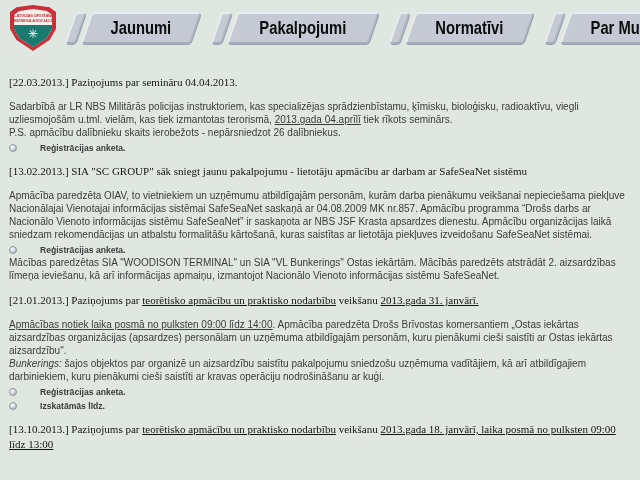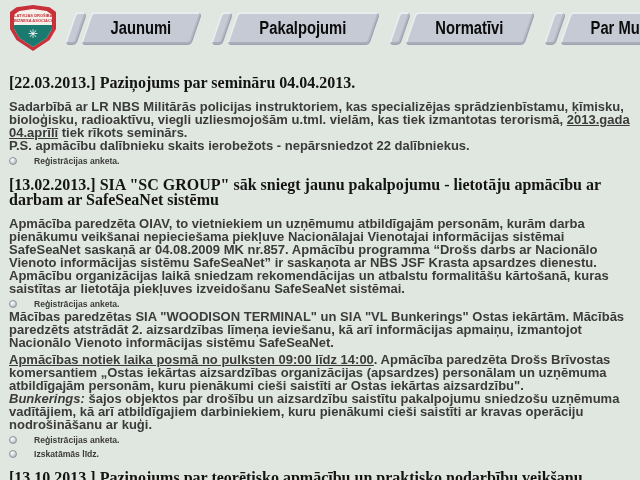--- a/index.html
+++ b/index.html
@@ -65,32 +65,32 @@
   .nav-btn .label {
     transform: skewX(19deg) scaleX(0.82);
     font-size: 18px; font-weight: bold; color: #0c0c0c;
     letter-spacing: 0px; white-space: nowrap;
   }
 
   
   .content { padding: 8px 9px 0 9px; }
   .news-title {
     font-family: "Liberation Serif", serif;
-    font-size: 16px; line-height: 15px; font-weight: bold; color: #141414;
+    font-size: 11px; line-height: 15px; font-weight: normal; color: #141414;
     margin: 11px 0 10px 0;
   }
   .news-title .u { text-decoration: underline; }
   .news-body {
-    font-size: 13px; line-height: 13px; font-weight: bold; color: #3b3b3b;
+    font-size: 10px; line-height: 13px; font-weight: normal; color: #3b3b3b;
     margin: 0 0 4px 0;
   }
   .news-body .u { text-decoration: underline; }
   .news-body .it { font-style: italic; }
   .bullet-row {
-    display: flex; align-items: center; gap: 17px;
+    display: flex; align-items: center; gap: 23px;
     margin: 4px 0 1px 0;
     cursor: pointer;
   }
   .bullet-icon {
     width: 8px; height: 8px; border-radius: 50%;
     background: radial-gradient(circle at 35% 30%, #ffffff, #cdd1d6 55%, #99a0a8);
     border: 1px solid #8d949d;
     flex: 0 0 auto;
   }
   .bullet-label { font-size: 8.6px; font-weight: bold; color: #3b3b3b; }
@@ -139,43 +139,44 @@
     </div>
   </div>
 
 </div>
 
 <div class="content">
 
   <div>
     <div class="news-title">[22.03.2013.] Paziņojums par semināru 04.04.2013.</div>
     <p class="news-body"><span>Sadarbībā ar LR NBS Militārās policijas instruktoriem, kas specializējas sprādzienbīstamu, ķīmisku, bioloģisku, radioaktīvu, viegli uzliesmojošām u.tml. vielām, kas tiek izmantotas terorismā, </span><span class="u">2013.gada 04.aprīlī</span><span> tiek rīkots seminārs.</span><br>
-    <span>P.S. apmācību dalībnieku skaits ierobežots - nepārsniedzot 22 dalībniekus.</span></p>
+    <span>P.S. apmācību dalībnieku skaits ierobežots - nepārsniedzot 26 dalībniekus.</span></p>
     <div class="bullet-row">
       <span class="bullet-icon"></span>
       <span class="bullet-label">Reģistrācijas anketa.</span>
     </div>
   </div>
 
   <div>
     <div class="news-title">[13.02.2013.] SIA "SC GROUP" sāk sniegt jaunu pakalpojumu - lietotāju apmācību ar darbam ar SafeSeaNet sistēmu</div>
     <p class="news-body">Apmācība paredzēta OIAV, to vietniekiem un uzņēmumu atbildīgajām personām, kurām darba pienākumu veikšanai nepieciešama piekļuve Nacionālajai Vienotajai informācijas sistēmai SafeSeaNet saskaņā ar 04.08.2009 MK nr.857. Apmācību programma “Drošs darbs ar Nacionālo Vienoto informācijas sistēmu SafeSeaNet” ir saskaņota ar NBS JSF Krasta apsardzes dienestu. Apmācību organizācijas laikā sniedzam rekomendācijas un atbalstu formalitāšu kārtošanā, kuras saistītas ar lietotāja piekļuves izveidošanu SafeSeaNet sistēmai.</p>
     <div class="bullet-row">
       <span class="bullet-icon"></span>
       <span class="bullet-label">Reģistrācijas anketa.</span>
     </div>
   </div>
 
   <div>
     <p class="news-body">Mācības paredzētas SIA "WOODISON TERMINAL" un SIA "VL Bunkerings" Ostas iekārtām. Mācībās paredzēts atstrādāt 2. aizsardzības līmeņa ieviešanu, kā arī informācijas apmaiņu, izmantojot Nacionālo Vienoto informācijas sistēmu SafeSeaNet.</p>
   </div>
 
   <div>
+    <div class="news-title"><span>[21.01.2013.] Paziņojums par </span><span class="u">teorētisko apmācību un praktisko nodarbību</span><span> veikšanu </span><span class="u">2013.gada 31. janvārī.</span></div>
     <p class="news-body"><span class="u">Apmācības notiek laika posmā no pulksten 09:00 līdz 14:00</span><span>. Apmācība paredzēta Drošs Brīvostas komersantiem „Ostas iekārtas aizsardzības organizācijas (apsardzes) personālam un uzņēmuma atbildīgajām personām, kuru pienākumi cieši saistīti ar Ostas iekārtas aizsardzību".</span><br>
-    <span class="it">Bunkerings:</span><span> šajos objektos par drošību un aizsardzību saistītu pakalpojumu sniedzošu uzņēmuma vadītājiem, kā arī atbildīgajiem darbiniekiem, kuru pienākumi cieši saistīti ar kravas operāciju nodrošināšanu ar kuģi.</span></p>
+    <span class="it">Bunkerings:</span><span> šajos objektos par organizē un aizsardzību saistītu pakalpojumu sniedzošu uzņēmuma vadītājiem, kā arī atbildīgajiem darbiniekiem, kuru pienākumi cieši saistīti ar kravas operāciju nodrošināšanu ar kuģi.</span></p>
     <div class="bullet-row">
       <span class="bullet-icon"></span>
       <span class="bullet-label">Reģistrācijas anketa.</span>
     </div>
     <div class="bullet-row">
       <span class="bullet-icon"></span>
       <span class="bullet-label">Izskatāmās līdz.</span>
     </div>
   </div>
 

